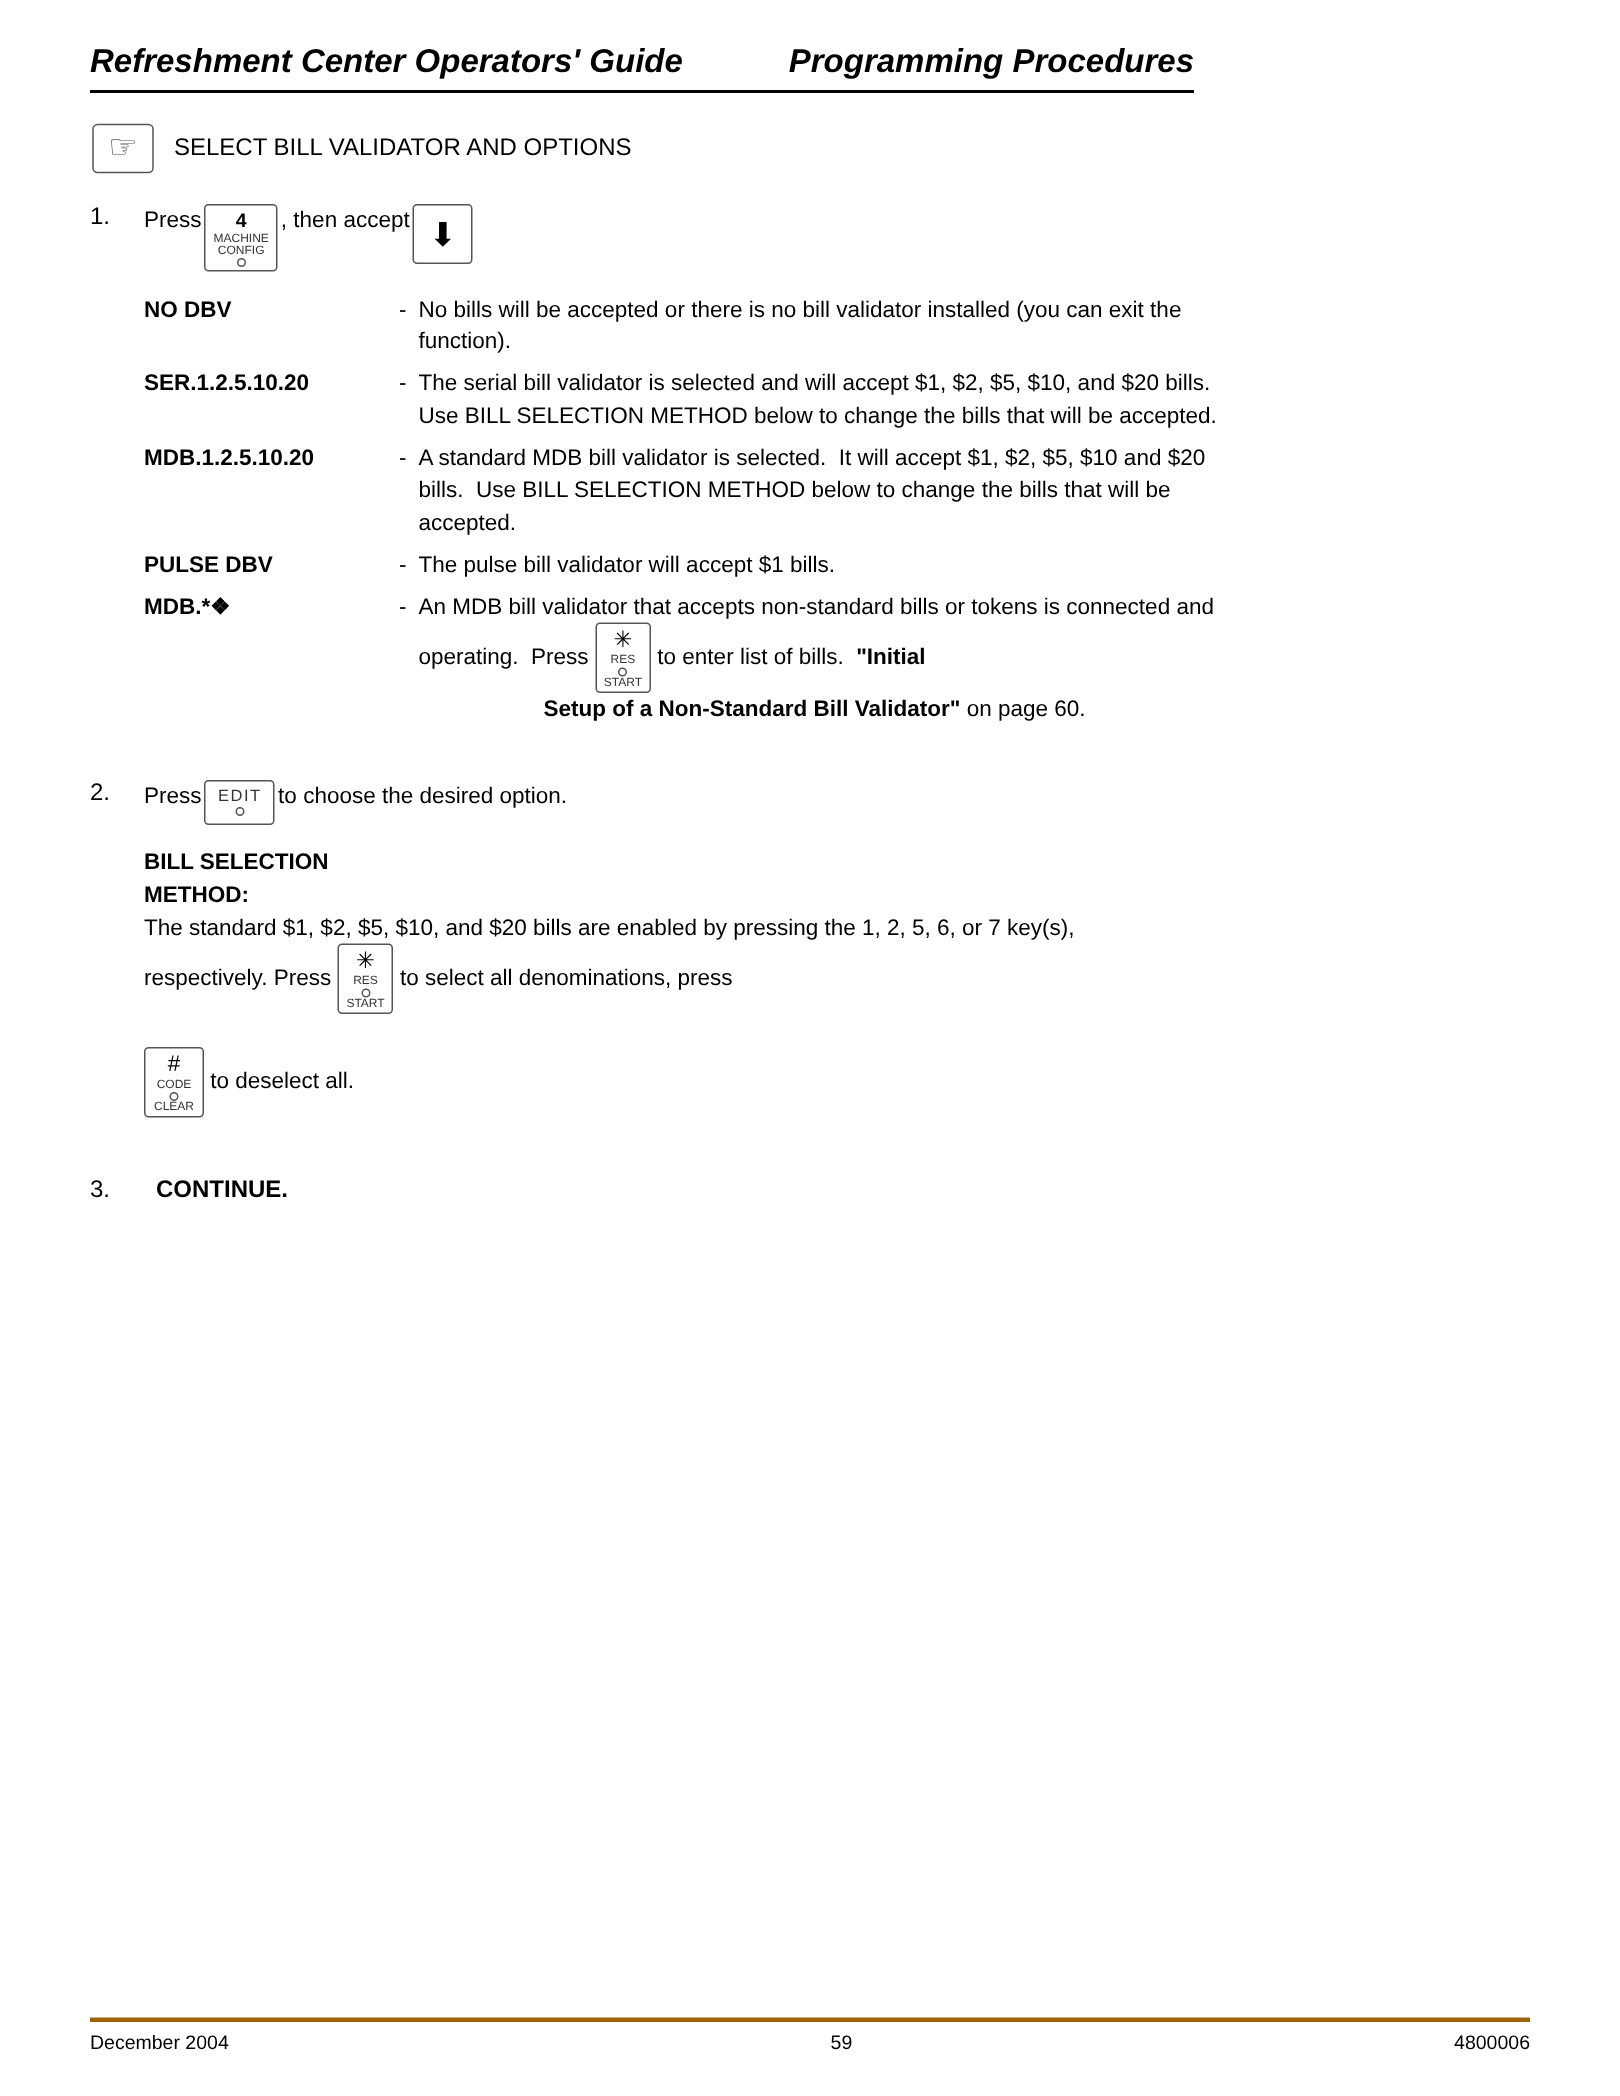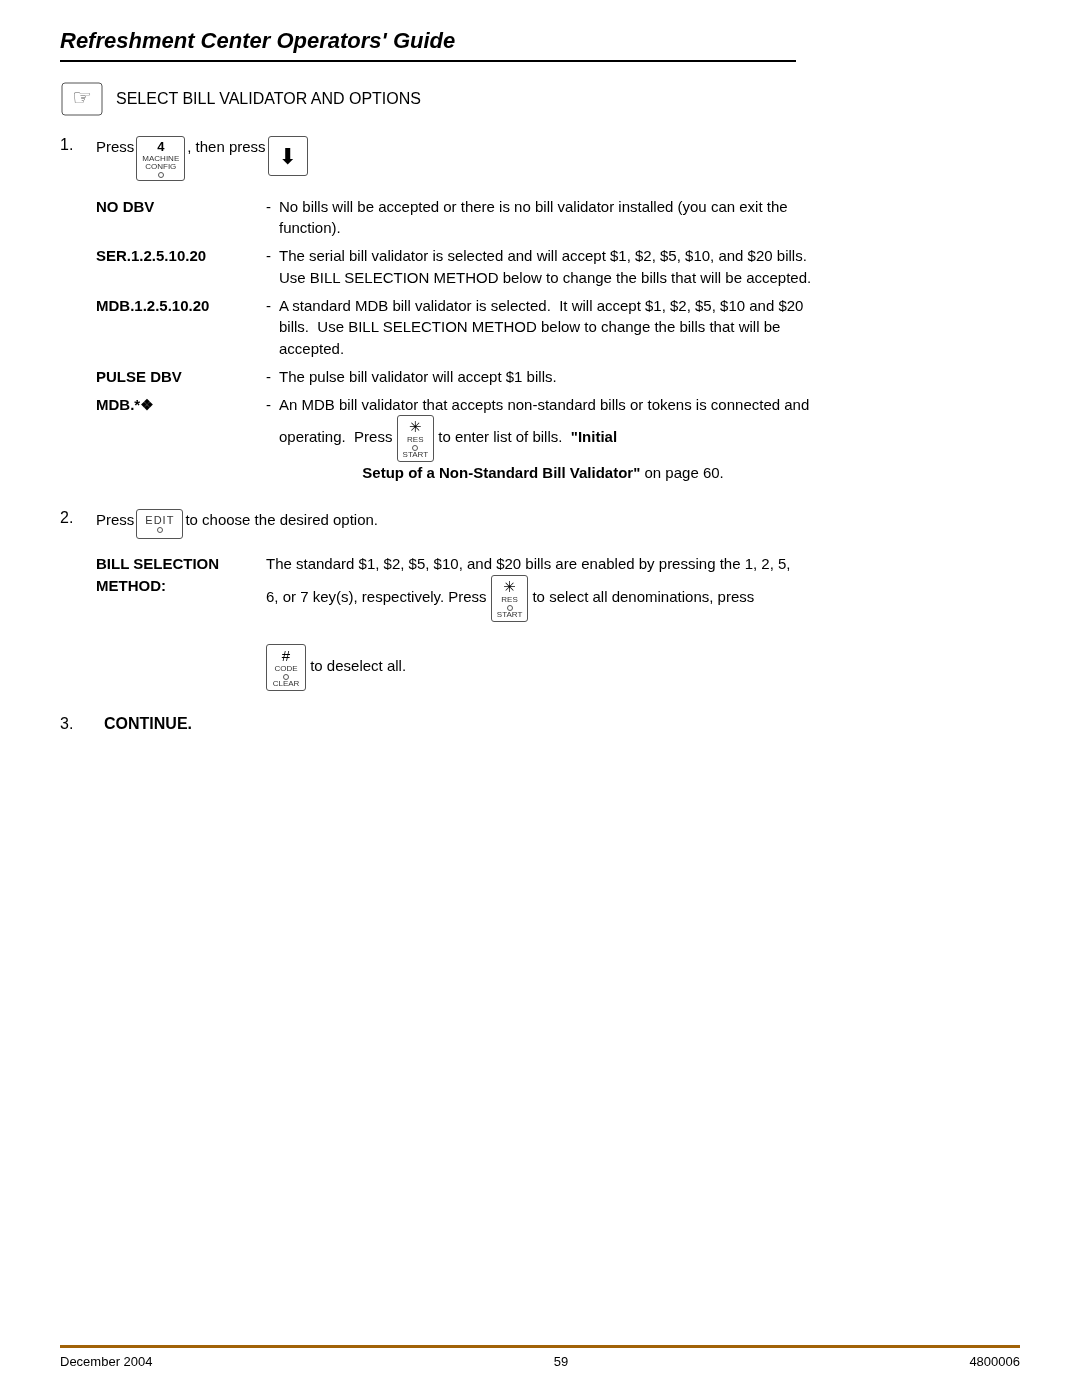--- a/index.html
+++ b/index.html
@@ -209,20 +209,21 @@
       font-size: 15px;
     }
   </style>
 </head>
 <body>
 
 <div class="page">
 
   <div class="header">
     <span class="header-left">Refreshment Center Operators' Guide</span>
+    <span class="header-right">Programming Procedures</span>
   </div>
 
   <div class="section-title-row">
     <div class="section-icon hand-icon">
 
       <svg viewBox="0 0 44 36" fill="none" xmlns="http://www.w3.org/2000/svg">
         <rect x="2" y="2" width="40" height="32" rx="3" stroke="#555" stroke-width="1" fill="none"></rect>
 
         <text x="22" y="24" text-anchor="middle" font-size="22" fill="#555">☞</text>
       </svg>
@@ -234,27 +235,27 @@
     <span class="step-num">1.</span>
     <div class="inline-row">
       <span>Press</span>
 
       <span class="key-btn">
         <span class="key-main">4</span>
         <span class="key-sub">MACHINE</span>
         <span class="key-sub">CONFIG</span>
         <span class="small-circle"></span>
       </span>
-      <span>, then press</span>
+      <span>, then accept</span>
 
       <span class="key-arrow">⬇</span>
     </div>
   </div>
 
-  <table class="defs-table" style="margin-left:36px; margin-bottom:8px;">
+  <table class="defs-table" style="margin-left:36px; margin-bottom:19px;">
     <tbody>
 
       <tr>
         <td class="def-term">NO DBV</td>
         <td class="def-dash">-</td>
         <td class="def-desc">No bills will be accepted or there is no bill validator installed (you can exit the function).</td>
       </tr>
 
       <tr>
         <td class="def-term">SER.1.2.5.10.20</td>
@@ -302,21 +303,21 @@
       <span>Press</span>
 
       <span class="key-btn" style="min-width:44px; min-height:30px; padding:3px 8px;">
         <span class="key-sub" style="font-size:11px; font-weight:normal; letter-spacing:1px;">EDIT</span>
         <span class="small-circle"></span>
       </span>
       <span>to choose the desired option.</span>
     </div>
   </div>
 
-  <div class="method-block" style="margin-left:36px; margin-bottom:10px;">
+  <div class="method-block" style="margin-left:36px; margin-bottom:26px;flex-direction:column;">
     <div class="method-term" style="min-width:170px;">
       <span>BILL SELECTION</span><br>
       <span>METHOD:</span>
     </div>
     <div class="method-desc" style="max-width:640px;">
       <span>The standard $1, $2, $5, $10, and $20 bills are enabled by pressing the 1, 2, 5, 6, or 7 key(s), respectively. Press </span>
       
       <span class="key-btn" style="display:inline-flex; min-width:36px; min-height:38px; vertical-align:middle;">
         <span class="key-star">✳</span>
         <span class="key-sub">RES</span>

